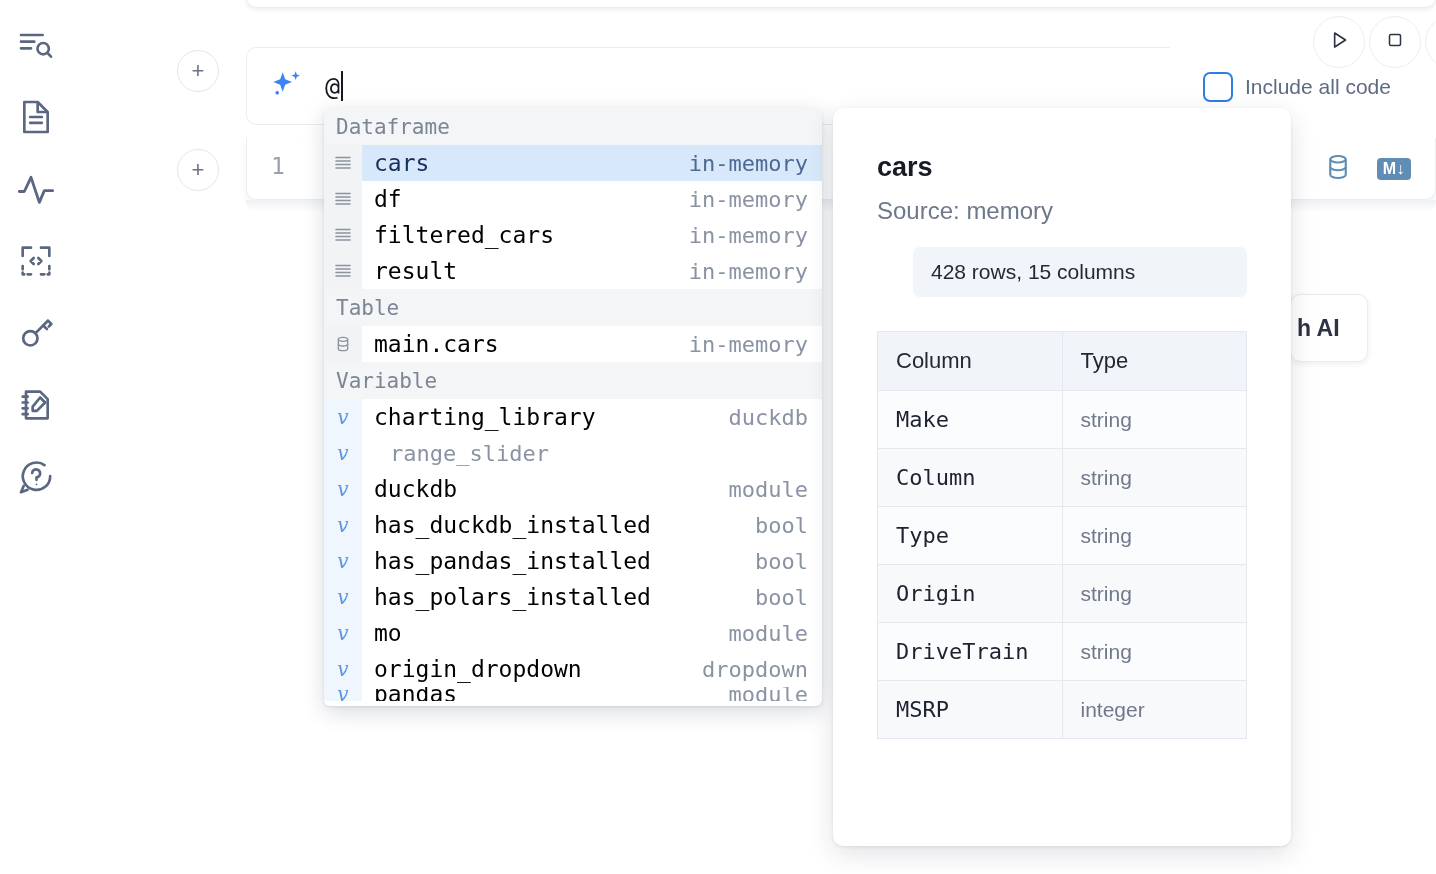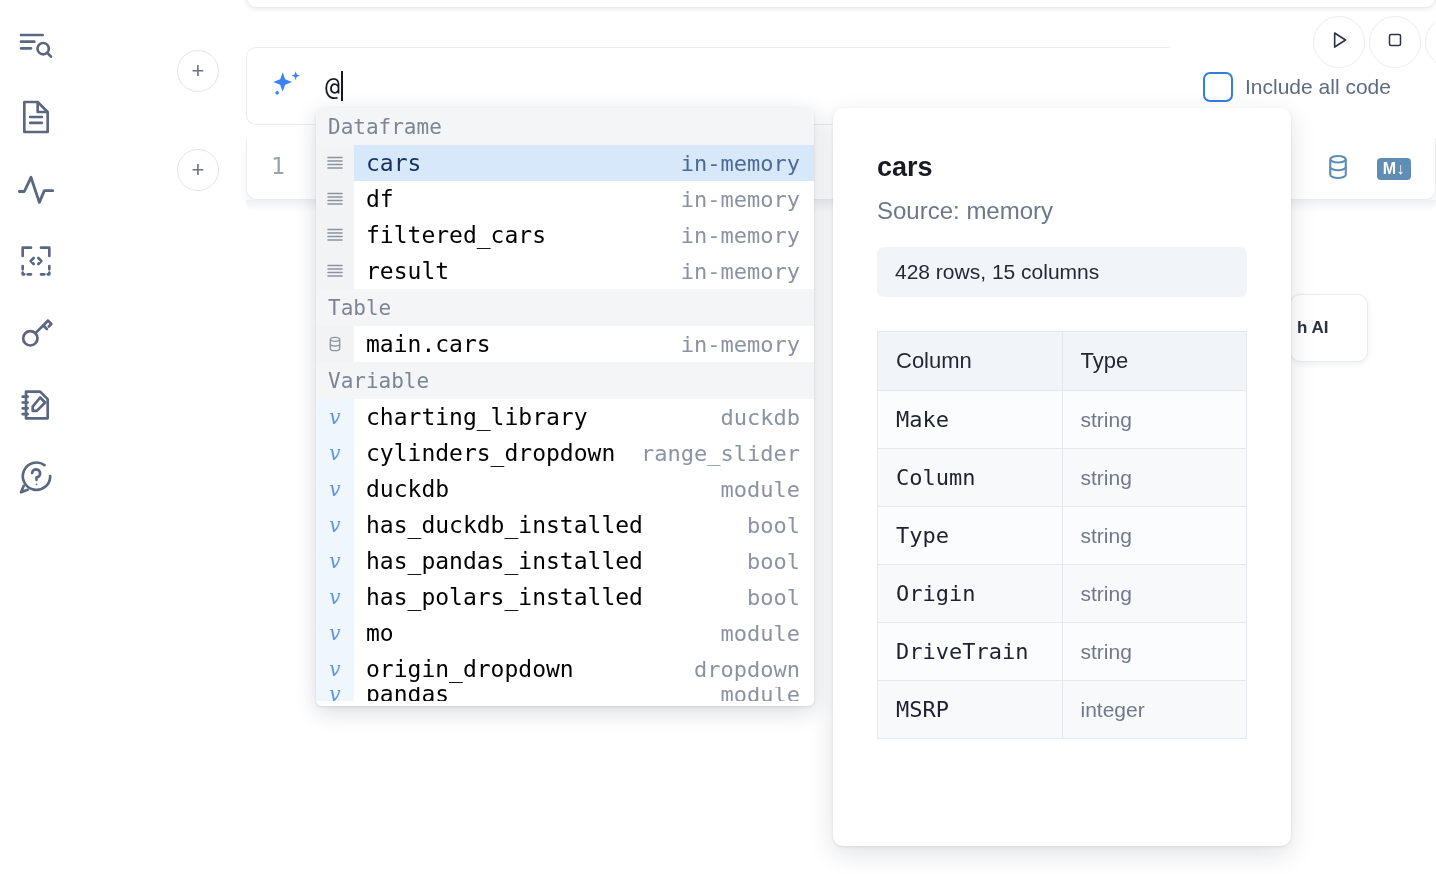--- a/index.html
+++ b/index.html
@@ -99,27 +99,27 @@
     position: absolute; left: 246px; top: 200px; width: 1190px; height: 12px;
     background: linear-gradient(#eef0f3, #ffffff); border-radius: 0 0 10px 10px;
   }
 
   
   .ai-pill {
     position: absolute; left: 1290px; top: 294px; width: 78px; height: 68px;
     background: #ffffff; border: 1px solid #e9ebef; border-radius: 10px;
     box-shadow: 0 2px 6px rgba(20,30,50,.07);
     display: flex; align-items: center; justify-content: flex-start;
-    padding-left: 6px; font-size: 17px; font-weight: bold; color: #2c3342;
+    padding-left: 6px; font-size: 23px; font-weight: bold; color: #2c3342;
     overflow: hidden;
   }
 
   
   .dropdown {
-    position: absolute; left: 316px; top: 108px; width: 498px; height: 598px;
+    position: absolute; left: 324px; top: 108px; width: 498px; height: 598px;
     background: #ffffff; border-radius: 6px; overflow: hidden;
     box-shadow: 0 6px 22px rgba(20,30,55,.16), 0 1px 3px rgba(20,30,55,.10);
   }
   .dd-section {
     height: 37px; background: #f3f5f7; display: flex; align-items: center;
     padding-left: 12px; font-family: "DejaVu Sans Mono", monospace;
     font-size: 21px; color: #7b8594;
   }
   .dd-item {
     height: 36px; display: flex; align-items: center; background: #ffffff;
@@ -147,21 +147,21 @@
   .preview {
     position: absolute; left: 833px; top: 108px; width: 458px; height: 738px;
     background: #ffffff; border-radius: 10px; overflow: hidden;
     box-shadow: 0 8px 26px rgba(20,30,55,.13), 0 1px 3px rgba(20,30,55,.09);
     padding: 44px 44px 0 44px;
   }
   .pv-title { font-size: 27px; font-weight: bold; color: #171b24; margin: 0 0 14px 0; }
   .pv-source { font-size: 24px; color: #6d788c; margin-bottom: 22px; }
   .pv-stat {
     background: #f1f4f8; border-radius: 7px; padding: 13px 18px;
-    font-size: 21px; color: #242a35; margin-bottom: 34px;
+    font-size: 21px; color: #242a35; margin-bottom: 34px; margin-left: 36px;
   }
   .pv-table { width: 100%; border-collapse: collapse; table-layout: fixed; }
   .pv-table th, .pv-table td {
     border: 1px solid #e4e9f0; padding: 16px 18px; text-align: left;
   }
   .pv-table th {
     background: #f1f4f8; font-size: 22px; font-weight: normal; color: #232833;
   }
   .pv-table td.col {
     font-family: "DejaVu Sans Mono", monospace; font-size: 22px; color: #1d2230; background: #fbfcfd;
@@ -367,21 +367,20 @@
     <div class="dd-item">
       <div class="dd-gutter var">v</div>
       <div class="dd-body">
         <span class="dd-name">charting_library</span>
         <span class="dd-kind">duckdb</span>
       </div>
     </div>
     <div class="dd-item">
       <div class="dd-gutter var">v</div>
       <div class="dd-body">
-        <span class="dd-name">cylinders_dropdown</span>
         <span class="dd-kind">range_slider</span>
       </div>
     </div>
     <div class="dd-item">
       <div class="dd-gutter var">v</div>
       <div class="dd-body">
         <span class="dd-name">duckdb</span>
         <span class="dd-kind">module</span>
       </div>
     </div>

